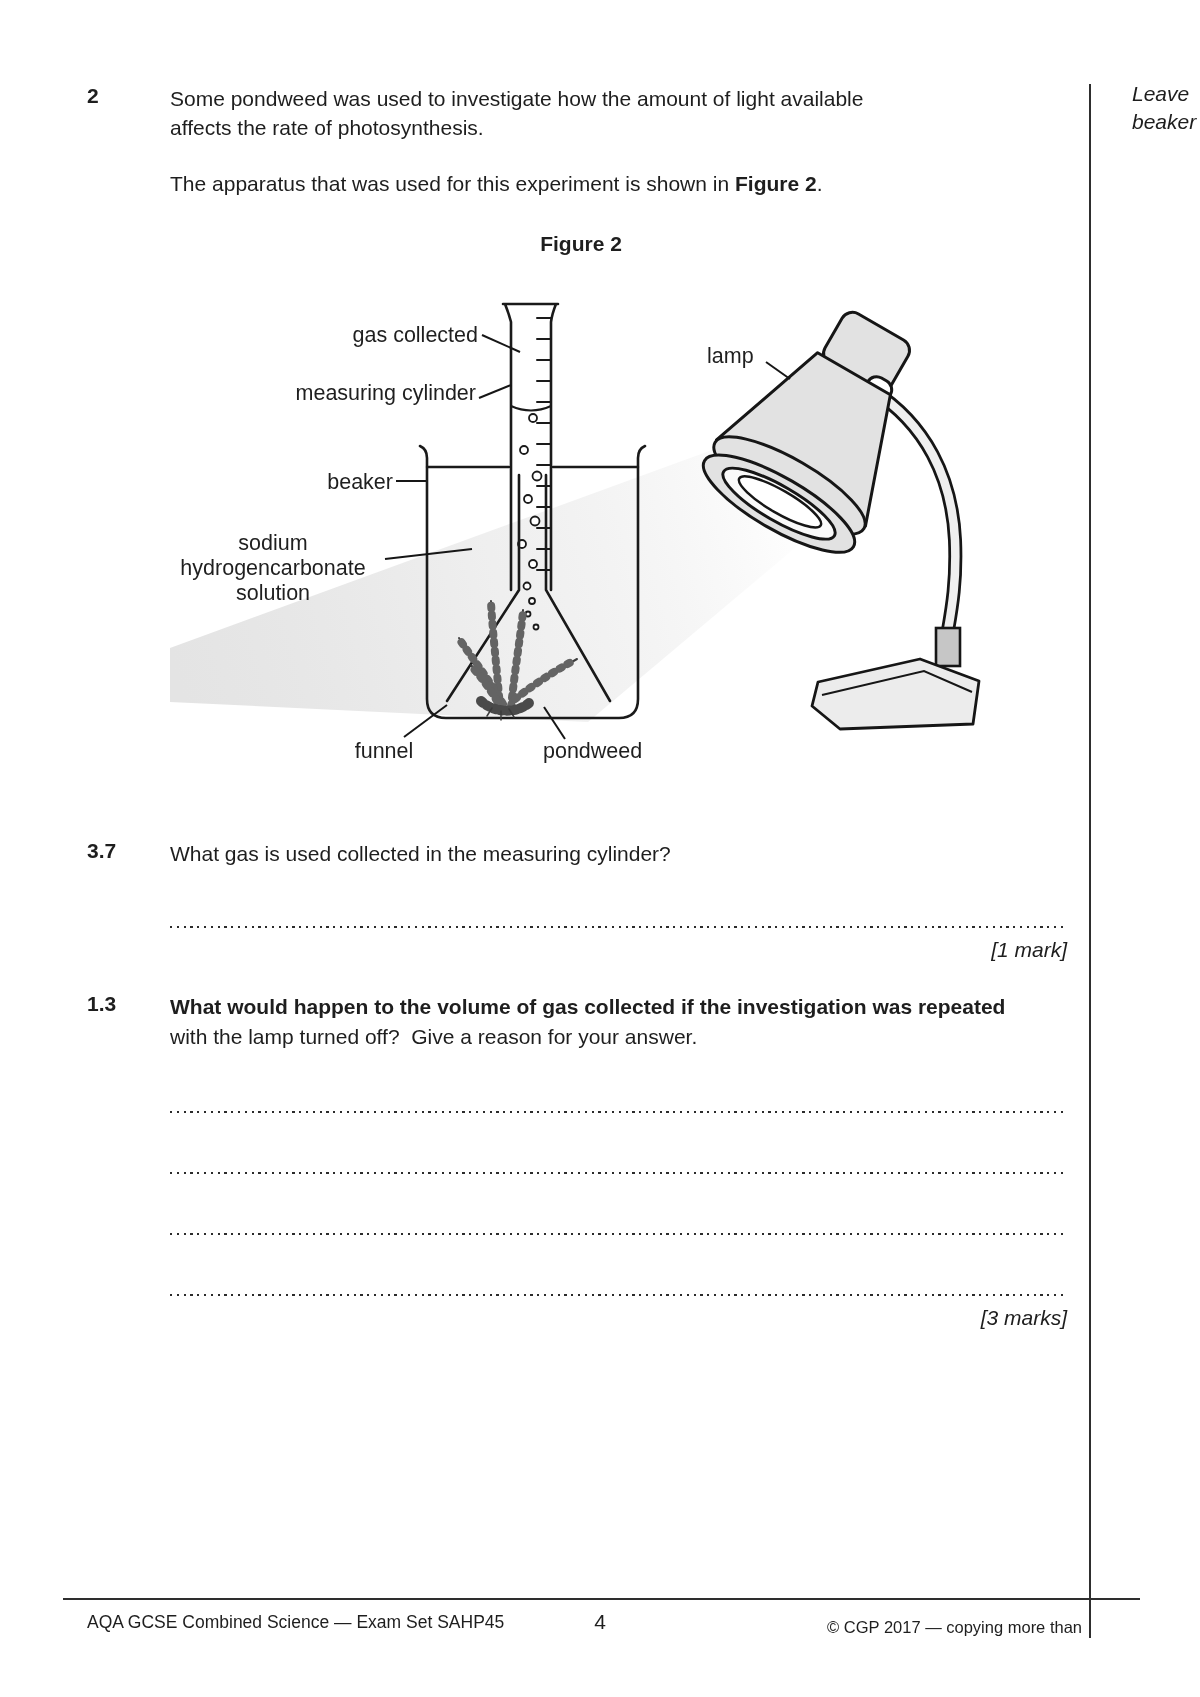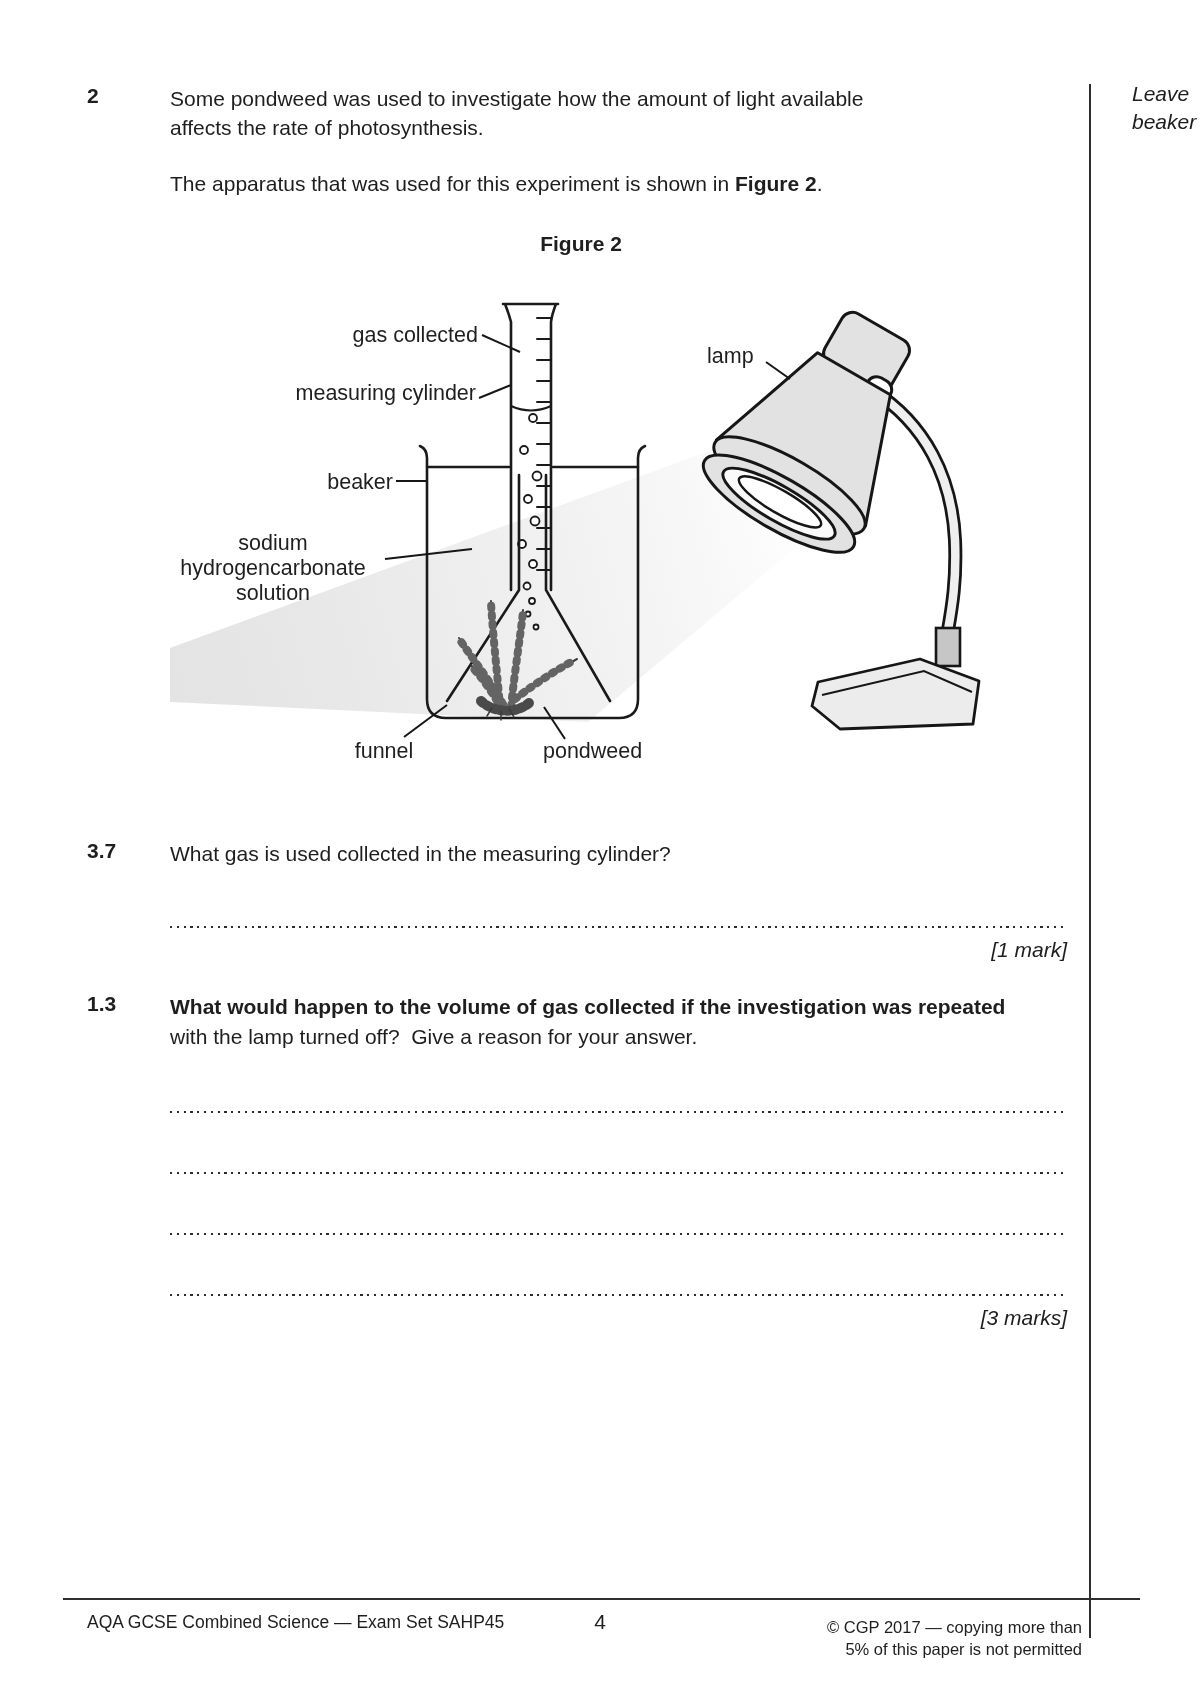--- a/index.html
+++ b/index.html
@@ -164,14 +164,13 @@
 <div class="abs dotline" style="top:1172px;"></div>
 <div class="abs dotline" style="top:1233px;"></div>
 <div class="abs dotline" style="top:1294px;"></div>
 <div class="abs marks" style="top:1306px;">[3 marks]</div>
 
 <div class="abs footer-rule"></div>
 <div class="abs footer-left">AQA GCSE Combined Science — Exam Set SAHP45</div>
 <div class="abs footer-page">4</div>
 <div class="abs footer-right">
   <div>© CGP 2017 — copying more than</div>
-  <div>5% of this paper is not permitted</div>
 </div>
 
 </body></html>

